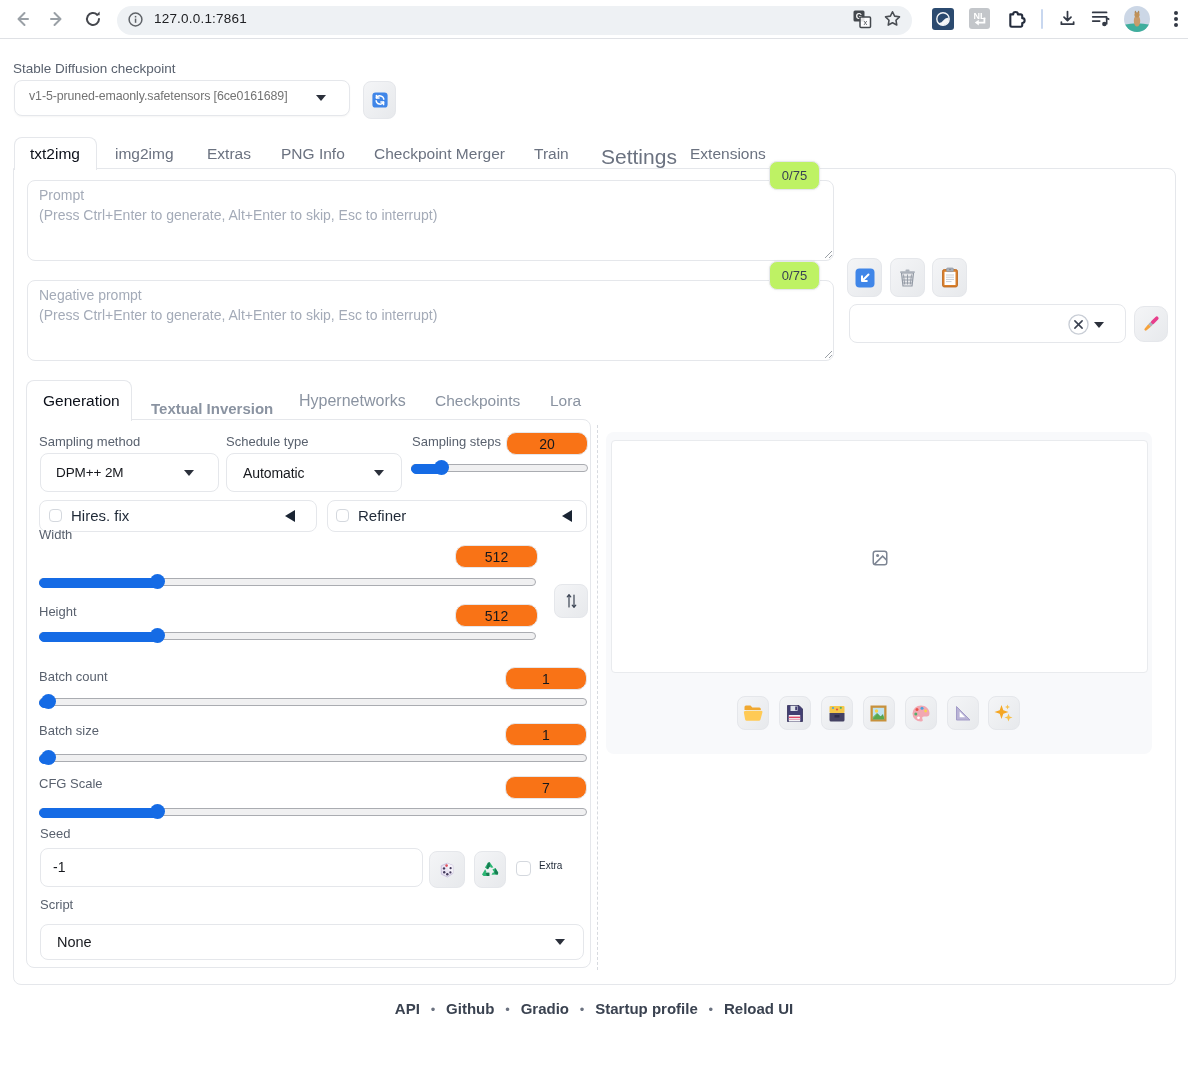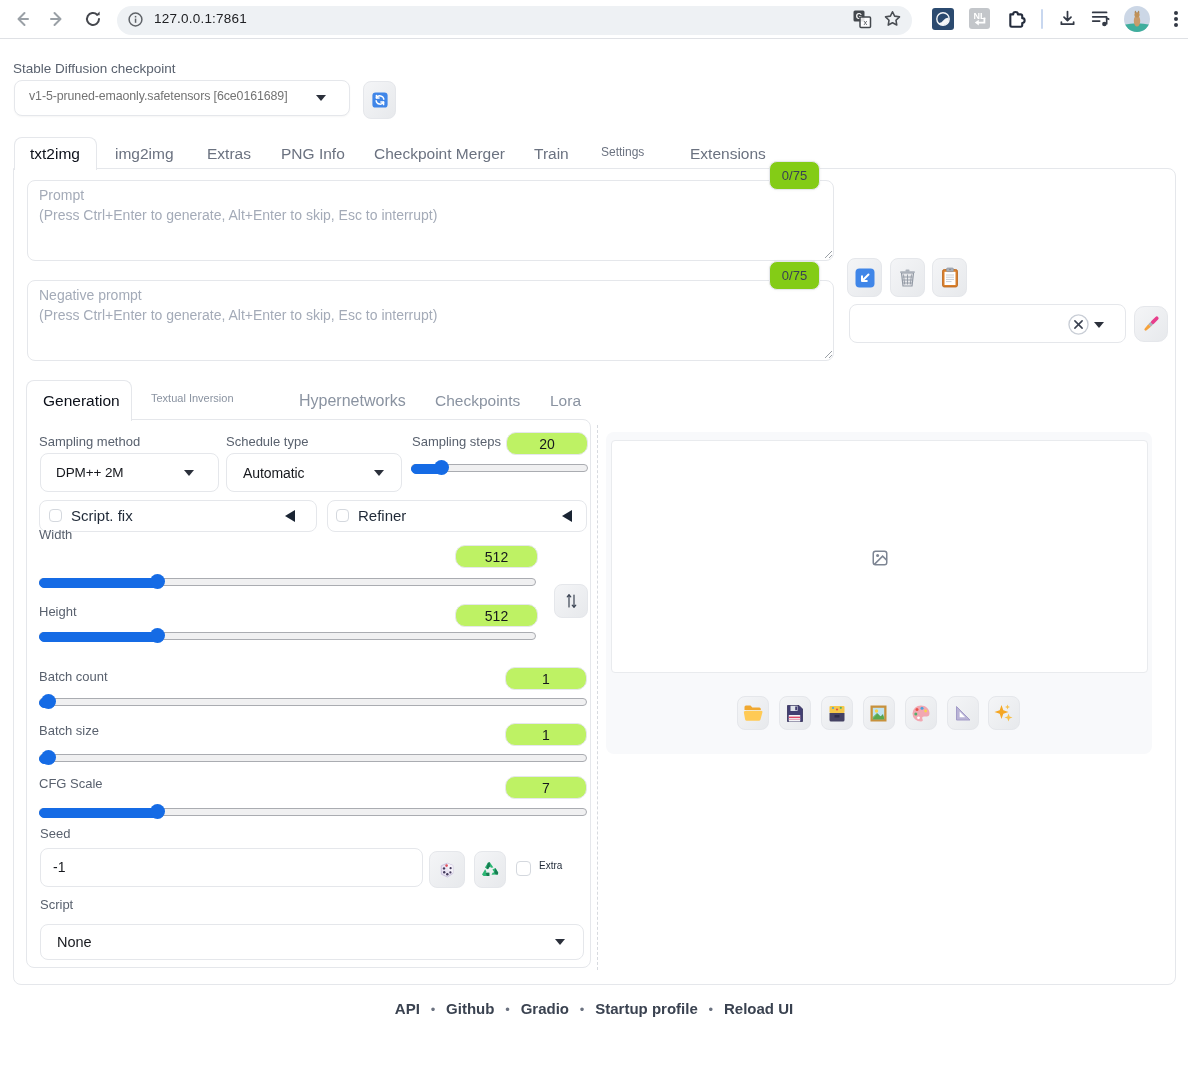--- a/index.html
+++ b/index.html
@@ -1,28 +1,28 @@
 <!DOCTYPE html>
 <html><head>
 <meta charset="utf-8">
 <style>
 html,body{margin:0;padding:0;background:#fff;}
 #page{position:relative;width:1188px;height:1074px;background:#fff;font-family:"Liberation Sans",sans-serif;overflow:hidden;}
 .abs{position:absolute;}
 .bx{position:absolute;background:#fff;border:1px solid #e5e7eb;border-radius:8px;box-sizing:border-box;}
 .lbl{position:absolute;font-size:13px;color:#59616e;white-space:nowrap;}
 .tool{position:absolute;background:linear-gradient(to bottom right,#f4f5f7,#e7e9ec);border:1px solid #e5e7eb;border-radius:8px;box-sizing:border-box;display:flex;align-items:center;justify-content:center;}
-.numin{position:absolute;background:#bef264;border:1px solid #e5e7eb;border-radius:10px;box-sizing:border-box;display:flex;align-items:center;justify-content:center;font-size:14px;color:#16181d;}
+.numin{position:absolute;background:#f97316;border:1px solid #e5e7eb;border-radius:10px;box-sizing:border-box;display:flex;align-items:center;justify-content:center;font-size:14px;color:#16181d;}
 .track{position:absolute;height:8px;background:#f0f0f1;border:1px solid #aaacb1;border-radius:5px;box-sizing:border-box;}
 .fill{position:absolute;height:8px;background:#156be5;border-radius:5px 0 0 5px;top:-1px;left:-1px;border:1px solid #156be5;}
 .thumb{position:absolute;width:15px;height:15px;border-radius:50%;background:#156be5;top:-4.5px;}
 .caret{position:absolute;width:0;height:0;border-left:5px solid transparent;border-right:5px solid transparent;border-top:6px solid #2b303b;}
 .cbx{position:absolute;width:13px;height:13px;background:#fff;border:1.5px solid #d4d8de;border-radius:4px;box-sizing:border-box;}
 .ph{position:absolute;font-size:14px;color:#a4abb8;line-height:19.5px;}
-.ctr{position:absolute;width:51px;height:29px;background:#84cc16;border:1px solid #e5e7eb;border-radius:8px;box-sizing:border-box;display:flex;align-items:center;justify-content:center;font-size:13px;color:#384252;box-shadow:0 0 3px rgba(0,0,0,0.06);}
+.ctr{position:absolute;width:51px;height:29px;background:#bef264;border:1px solid #e5e7eb;border-radius:8px;box-sizing:border-box;display:flex;align-items:center;justify-content:center;font-size:13px;color:#384252;box-shadow:0 0 3px rgba(0,0,0,0.06);}
 </style>
 </head>
 <body>
 <div id="page">
 
 <div class="abs" style="left:0;top:0;width:1188px;height:38px;background:#fff;border-bottom:1px solid #dfe1e5;"></div>
 <div class="abs" style="left:117px;top:6px;width:795px;height:29px;background:#eef1f4;border-radius:15px;"></div>
 <svg class="abs" style="left:12px;top:9px" width="20" height="20" viewBox="0 0 20 20">
       <path d="M12.5 4 L6.5 10 L12.5 16" stroke="#9aa0a6" stroke-width="2" fill="none" stroke-linecap="round" stroke-linejoin="round"></path>
       <path d="M7 10 H16" stroke="#9aa0a6" stroke-width="2" stroke-linecap="round"></path>
@@ -109,21 +109,21 @@
 </div>
 
 <div class="abs" style="left:13px;top:168px;width:1163px;height:817px;border:1px solid #e5e7eb;border-radius:0 8px 8px 8px;box-sizing:border-box;"></div>
 <div class="abs" style="left:14px;top:137px;width:83px;height:33px;background:#fff;border:1px solid #e5e7eb;border-bottom:none;border-radius:8px 8px 0 0;box-sizing:border-box;"></div>
 <div class="abs" style="left:30px;top:145px;font-size:15.5px;color:#0b0f19;font-weight:400;">txt2img</div>
 <div class="abs" style="left:115px;top:145px;font-size:15.5px;color:#6b7280;">img2img</div>
 <div class="abs" style="left:207px;top:145px;font-size:15.5px;color:#6b7280;">Extras</div>
 <div class="abs" style="left:281px;top:145px;font-size:15.5px;color:#6b7280;">PNG Info</div>
 <div class="abs" style="left:374px;top:145px;font-size:15.5px;color:#6b7280;">Checkpoint Merger</div>
 <div class="abs" style="left:534px;top:145px;font-size:15.5px;color:#6b7280;">Train</div>
-<div class="abs" style="left:601px;top:145px;font-size:12px;color:#6b7280;">Settings</div>
+<div class="abs" style="left:601px;top:145px;font-size:21px;color:#6b7280;">Settings</div>
 <div class="abs" style="left:690px;top:145px;font-size:15.5px;color:#6b7280;">Extensions</div>
 
 <div class="bx" style="left:27px;top:180px;width:807px;height:81px;"></div>
 <div class="ph" style="left:39px;top:186px;">Prompt<br>(Press Ctrl+Enter to generate, Alt+Enter to skip, Esc to interrupt)</div>
 <svg class="abs" style="left:824px;top:250px" width="9" height="9" viewBox="0 0 9 9">
       <path d="M8 1 L1 8 M8 5 L5 8" stroke="#9aa0a6" stroke-width="1"></path>
     </svg>
 <div class="ctr" style="left:769px;top:161px;">0/75</div>
 <div class="bx" style="left:27px;top:280px;width:807px;height:81px;"></div>
 <div class="ph" style="left:39px;top:286px;">Negative prompt<br>(Press Ctrl+Enter to generate, Alt+Enter to skip, Esc to interrupt)</div>
@@ -167,21 +167,21 @@
           <rect x="9.2" y="1" width="3.6" height="9.5" rx="1.8" fill="#e83e8c"></rect>
           <rect x="9.2" y="10" width="3.6" height="3" fill="#aab0b9"></rect>
           <path d="M9.2 13 h3.6 l-0.5 5.5 a1.3 1.3 0 0 1 -2.6 0 Z" fill="#f5a23c"></path>
         </g>
       </svg>
 </div>
 
 <div class="abs" style="left:26px;top:419px;width:565px;height:549px;border:1px solid #e5e7eb;border-radius:0 8px 8px 8px;box-sizing:border-box;"></div>
 <div class="abs" style="left:26px;top:380px;width:106px;height:41px;background:#fff;border:1px solid #e5e7eb;border-bottom:none;border-radius:8px 8px 0 0;box-sizing:border-box;"></div>
 <div class="abs" style="left:43px;top:392px;font-size:15.5px;color:#0b0f19;">Generation</div>
-<div class="abs" style="left:151px;top:392px;font-size:11px;color:#8a93a1;">Textual Inversion</div>
+<div class="abs" style="left:151px;top:400px;font-size:15px;color:#8a93a1;font-weight:bold;">Textual Inversion</div>
 <div class="abs" style="left:299px;top:392px;font-size:16px;color:#8a93a1;">Hypernetworks</div>
 <div class="abs" style="left:435px;top:392px;font-size:15.5px;color:#8a93a1;">Checkpoints</div>
 <div class="abs" style="left:550px;top:392px;font-size:15.5px;color:#8a93a1;">Lora</div>
 
 <div class="lbl" style="left:39px;top:434px;">Sampling method</div>
 <div class="bx" style="left:40px;top:453px;width:179px;height:39px;"></div>
 <div class="abs" style="left:56px;top:465px;font-size:13.5px;color:#16181d;letter-spacing:-0.1px;">DPM++ 2M</div>
 <div class="caret" style="left:184px;top:470px;"></div>
 <div class="lbl" style="left:226px;top:434px;">Schedule type</div>
 <div class="bx" style="left:226px;top:453px;width:176px;height:39px;"></div>
@@ -189,21 +189,21 @@
 <div class="caret" style="left:374px;top:470px;"></div>
 <div class="lbl" style="left:412px;top:434px;">Sampling steps</div>
 <div class="numin" style="left:506px;top:432px;width:82px;height:23px;">20</div>
 <div class="track" style="left:411px;top:463.5px;width:177px;">
       <div class="fill" style="width:29px;"></div>
       <div class="thumb" style="left:22px;"></div>
     </div>
 
 <div class="bx" style="left:39px;top:500px;width:278px;height:32px;"></div>
 <div class="cbx" style="left:49px;top:509px;"></div>
-<div class="abs" style="left:71px;top:507px;font-size:15px;color:#1f2937;">Script. fix</div>
+<div class="abs" style="left:71px;top:507px;font-size:15px;color:#1f2937;">Hires. fix</div>
 <svg class="abs" style="left:283px;top:509px" width="14" height="14" viewBox="0 0 14 14">
       <path d="M12 1 L2 7 L12 13 Z" fill="#1a2433"></path>
     </svg>
 <div class="bx" style="left:327px;top:500px;width:260px;height:32px;"></div>
 <div class="cbx" style="left:336px;top:509px;"></div>
 <div class="abs" style="left:358px;top:507px;font-size:15px;color:#1f2937;">Refiner</div>
 <svg class="abs" style="left:560px;top:509px" width="14" height="14" viewBox="0 0 14 14">
       <path d="M12 1 L2 7 L12 13 Z" fill="#1a2433"></path>
     </svg>
 

